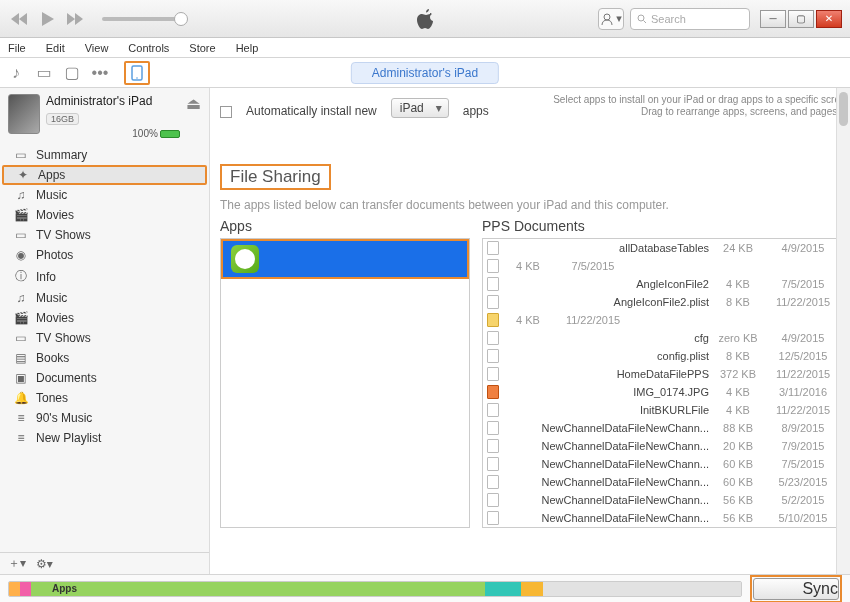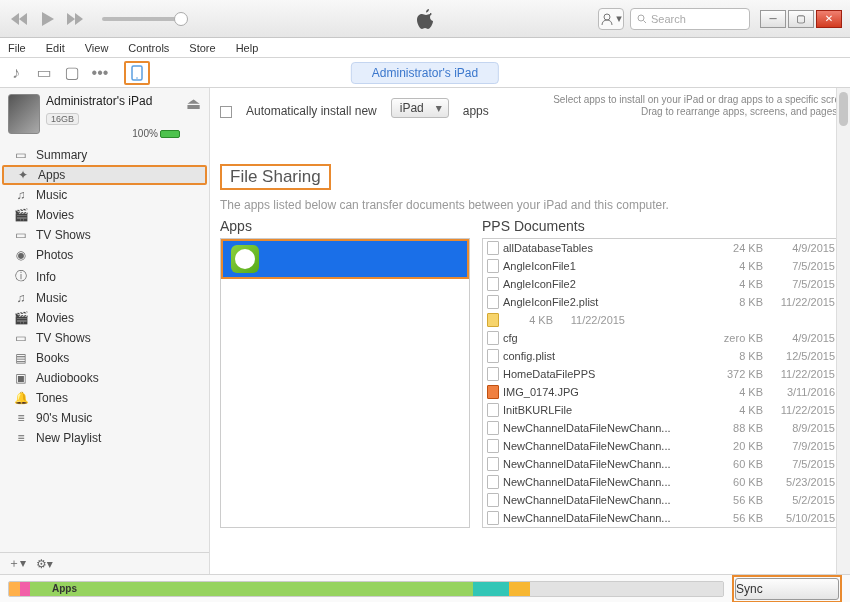--- a/index.html
+++ b/index.html
@@ -71,34 +71,34 @@
 .app-row { height: 40px; display: flex; align-items: center; gap: 8px; padding: 0 8px; font-size: 12px; color: #fff; }
 .app-row.sel { background: #1a6fe8; border: 2px solid #e98a2f; }
 .app-icon { width: 28px; height: 28px; background: linear-gradient(135deg,#8bd13e,#57aa1a); border-radius: 6px; position: relative; }
 .app-icon::after { content: ""; position: absolute; inset: 4px; background: #fff; border-radius: 50%; }
 
 .doc-list { border: 1px solid #ccc; height: 290px; background: #fff; overflow: hidden; font-size: 11px; color: #444; }
 .doc-row { display: flex; align-items: center; height: 18px; padding: 0 4px; gap: 4px; white-space: nowrap; }
 .doc-icon { width: 12px; height: 14px; background: #fff; border: 1px solid #bbb; border-radius: 1px; flex-shrink: 0; position: relative; }
 .doc-icon.folder { background: #f7d46b; border-color: #d4a832; }
 .doc-icon.jpg { background: #f08040; border-color: #c05010; }
-.doc-name { flex: 1; overflow: hidden; text-overflow: ellipsis; }
-.doc-size { width: 50px; text-align: right; color: #999; }
-.doc-date { width: 64px; text-align: right; color: #999; margin-left: 4px; }
+.doc-name { flex: 1; overflow: hidden; text-overflow: ellipsis; text-align: right; }
+.doc-size { width: 50px; text-align: center; color: #999; }
+.doc-date { width: 64px; text-align: center; color: #999; margin-left: 4px; }
 
 .vscroll { position: absolute; right: 0; top: 0; bottom: 0; width: 14px; background: #f2f2f2; border-left: 1px solid #ddd; }
 .vscroll .thumb { position: absolute; left: 2px; right: 2px; top: 4px; height: 34px; background: #c6c6c6; border-radius: 5px; }
 
 
 .bottom { height: 28px; background: #fafafa; border-top: 1px solid #d5d5d5; display: flex; align-items: center; padding: 0 8px; gap: 8px; }
 .capacity { flex: 1; height: 16px; border: 1px solid #ccc; border-radius: 2px; display: flex; overflow: hidden; background: #eee; }
 .cap-seg { height: 100%; }
 .cap-label { position: absolute; font-size: 10px; color: #333; font-weight: bold; margin-left: 44px; }
 .capacity-wrap { flex: 1; position: relative; display: flex; align-items: center; }
-.sync-btn { width: 104px; height: 22px; border: 1px solid #999; background: linear-gradient(#fdfdfd,#e5e5e5); border-radius: 3px; font-size: 12px; color: #333; display: flex; align-items: center; justify-content: flex-start; }
+.sync-btn { width: 86px; height: 22px; border: 1px solid #999; background: linear-gradient(#fdfdfd,#e5e5e5); border-radius: 3px; font-size: 16px; color: #333; display: flex; align-items: center; justify-content: flex-end; }
 .sync-wrap { border: 2px solid #e98a2f; padding: 1px; }
 
 svg { display: block; }
 </style>
 </head>
 <body>
 <div class="root">
 
 <div class="top-toolbar">
   <div class="playback">
@@ -228,21 +228,21 @@
       <div class="side-item">
             <span class="sicon">▭</span>
             <span>TV Shows</span>
           </div>
       <div class="side-item">
             <span class="sicon">▤</span>
             <span>Books</span>
           </div>
       <div class="side-item">
             <span class="sicon">▣</span>
-            <span>Audiobooks</span>
+            <span>Documents</span>
           </div>
       <div class="side-item">
             <span class="sicon">🔔</span>
             <span>Tones</span>
           </div>
       <div class="side-item">
             <span class="sicon">≡</span>
             <span>90's Music</span>
           </div>
       <div class="side-item">
@@ -287,21 +287,20 @@
           <div class="col-title">PPS Documents</div>
           <div class="doc-list" id="doc-list">
                 <div class="doc-row">
                   <div class="doc-icon"></div>
                   <div class="doc-name">allDatabaseTables</div>
                   <div class="doc-size">24 KB</div>
                   <div class="doc-date">4/9/2015</div>
                 </div>
                 <div class="doc-row">
                   <div class="doc-icon"></div>
-                  <div class="doc-name">AngleIconFile1</div>
                   <div class="doc-size">4 KB</div>
                   <div class="doc-date">7/5/2015</div>
                 </div>
                 <div class="doc-row">
                   <div class="doc-icon"></div>
                   <div class="doc-name">AngleIconFile2</div>
                   <div class="doc-size">4 KB</div>
                   <div class="doc-date">7/5/2015</div>
                 </div>
                 <div class="doc-row">

